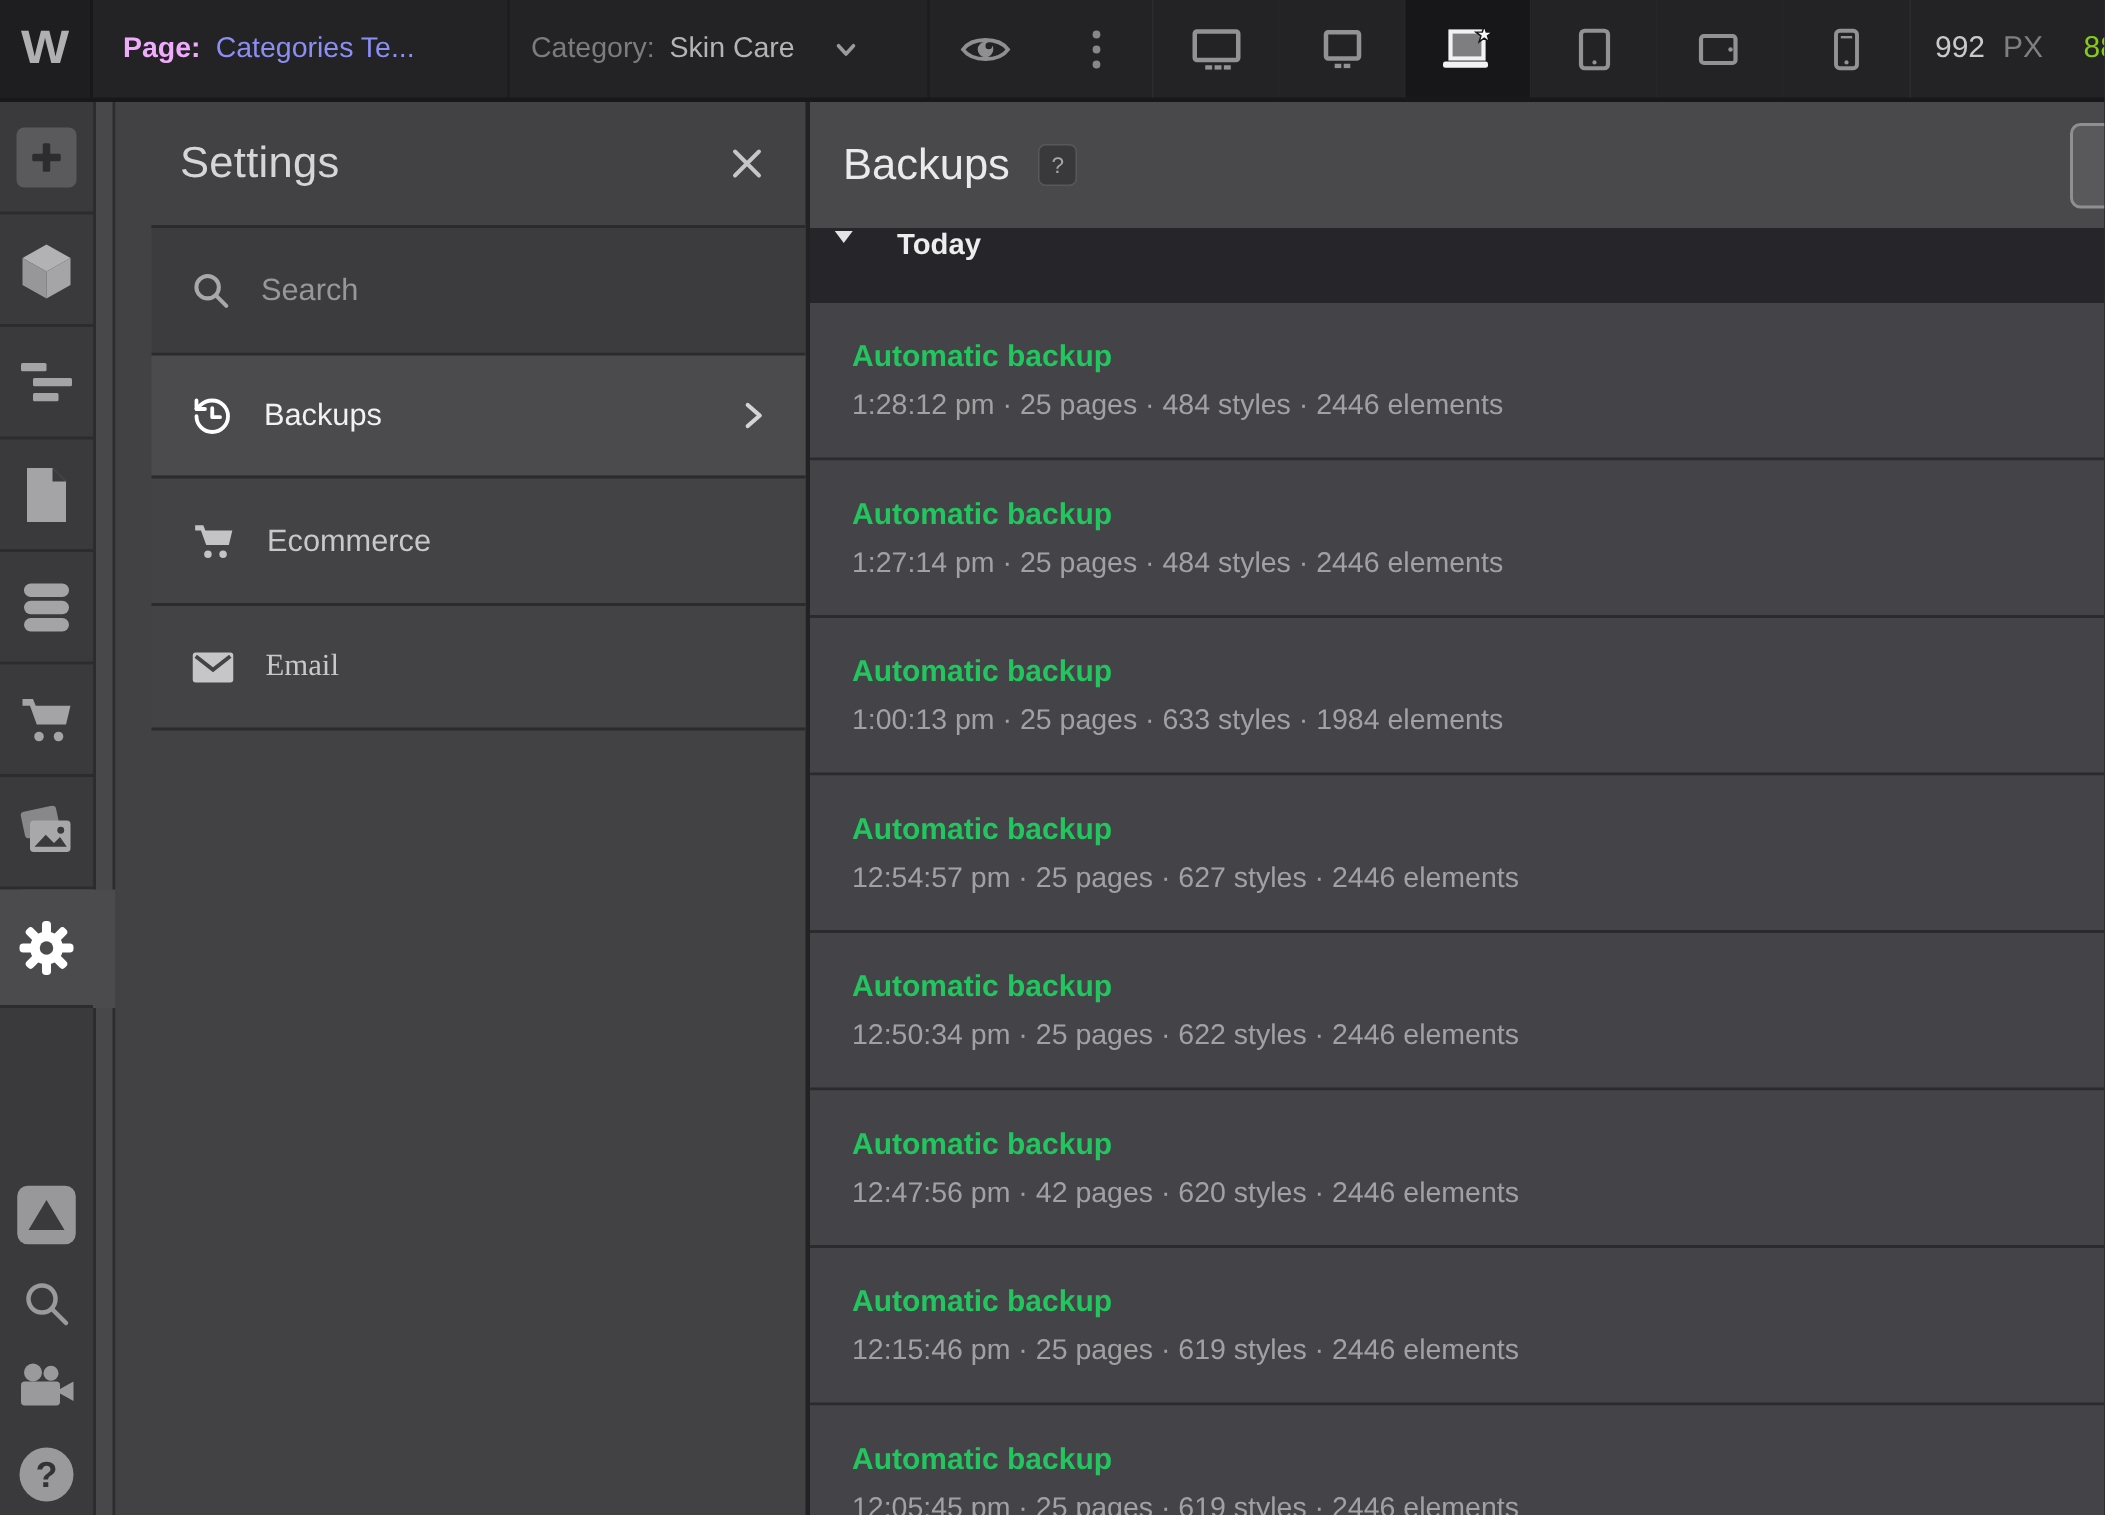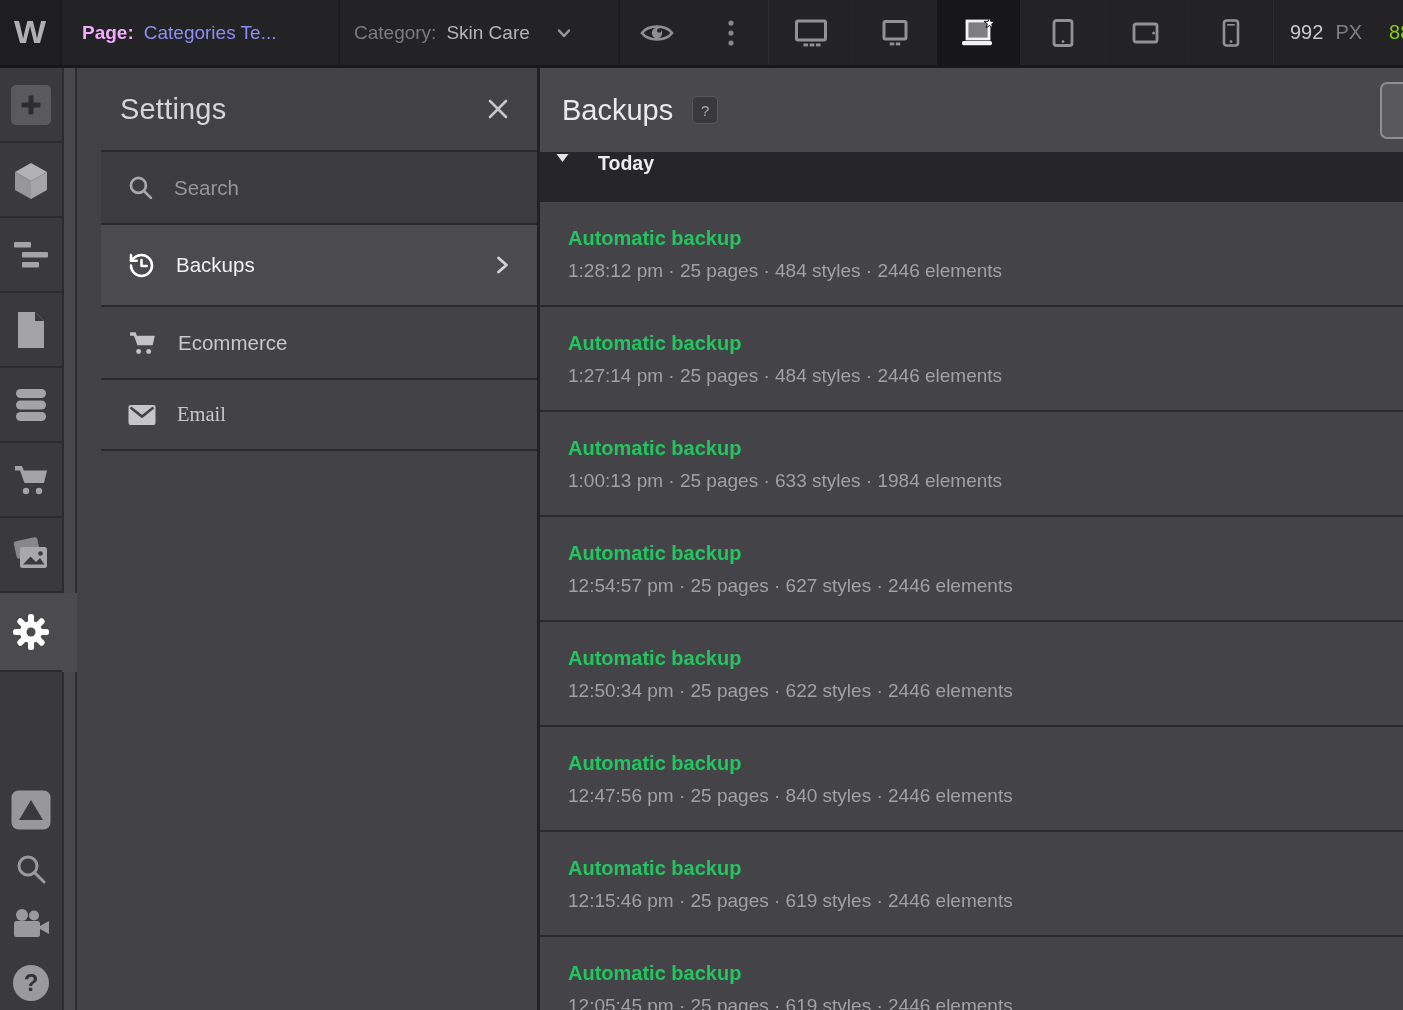--- a/index.html
+++ b/index.html
@@ -40,21 +40,21 @@
   .rail-spacer{flex:1;}
   .rail-bottom{display:flex;flex-direction:column;align-items:center;gap:21px;padding-bottom:6px;}
   .rail-btn{background:none;border:none;padding:0;cursor:pointer;display:flex;align-items:center;justify-content:center;}
   
   .gutter{width:13px;flex:none;background:#48484b;border-right:2px solid #2c2c2f;}
   
   .settings-panel{width:463px;flex:none;background:#424245;border-right:3px solid #222225;display:flex;flex-direction:column;padding-left:24px;}
   .sp-header{height:82px;flex:none;display:flex;align-items:center;justify-content:space-between;padding:0 26px 0 19px;}
   .sp-title{font-size:29px;color:#d6d6d8;letter-spacing:.2px;}
   .icon-btn{background:none;border:none;padding:0;cursor:pointer;display:flex;align-items:center;justify-content:center;}
-  .sp-row{height:73px;flex:none;display:flex;align-items:center;gap:20px;padding:0 24px 0 26px;border-top:2px solid #2b2b2e;font-size:20.5px;cursor:pointer;}
+  .sp-row{height:85px;flex:none;display:flex;align-items:center;gap:20px;padding:0 24px 0 26px;border-top:2px solid #2b2b2e;font-size:20.5px;cursor:pointer;}
   .sp-row.search{background:#3c3c3f;color:#97979a;}
   .sp-row.selected{background:#4b4b4e;color:#f1f1f3;height:82px;}
   .sp-row.plain{background:#434346;color:#c8c8ca;}
   .sp-row.last{border-bottom:2px solid #2b2b2e;font-family:Liberation Serif, serif;}
   .sp-row .chev{margin-left:auto;display:flex;}
   
   .backups-panel{flex:1;display:flex;flex-direction:column;background:#424245;position:relative;}
   .bk-header{height:84px;flex:none;background:#49494c;display:flex;align-items:center;padding:0 22px;position:relative;}
   .bk-title{font-size:29px;color:#eaeaec;}
   .help-badge{margin-left:19px;width:26px;height:28px;border-radius:5px;background:#39393c;border:1px solid #58585b;color:#a8a8ab;font-size:15px;display:flex;align-items:center;justify-content:center;cursor:pointer;}
@@ -327,21 +327,21 @@
           <div class="backup-row">
     <p class="backup-title">Automatic backup</p>
     <p class="backup-meta">12:54:57 pm · 25 pages · 627 styles · 2446 elements</p>
   </div>
           <div class="backup-row">
     <p class="backup-title">Automatic backup</p>
     <p class="backup-meta">12:50:34 pm · 25 pages · 622 styles · 2446 elements</p>
   </div>
           <div class="backup-row">
     <p class="backup-title">Automatic backup</p>
-    <p class="backup-meta">12:47:56 pm · 25 pages · 840 styles · 2446 elements</p>
+    <p class="backup-meta">12:47:56 pm · 42 pages · 620 styles · 2446 elements</p>
   </div>
           <div class="backup-row">
     <p class="backup-title">Automatic backup</p>
     <p class="backup-meta">12:15:46 pm · 25 pages · 619 styles · 2446 elements</p>
   </div>
           <div class="backup-row">
     <p class="backup-title">Automatic backup</p>
     <p class="backup-meta">12:05:45 pm · 25 pages · 619 styles · 2446 elements</p>
   </div>
         </div>

